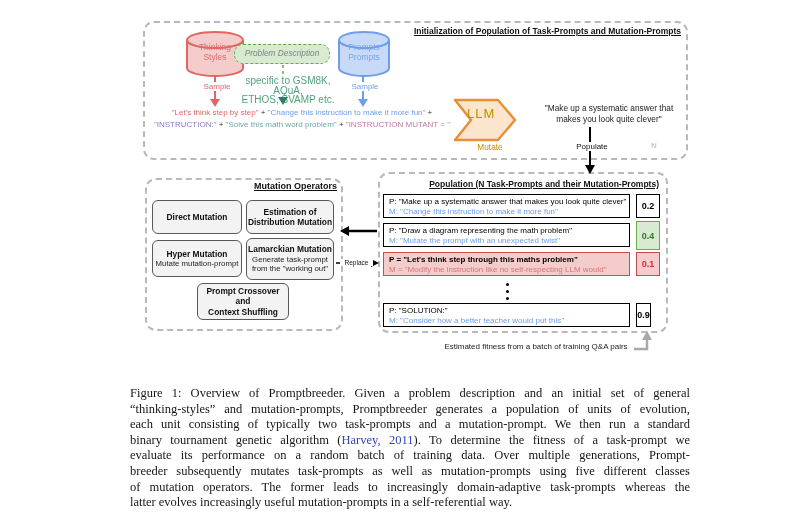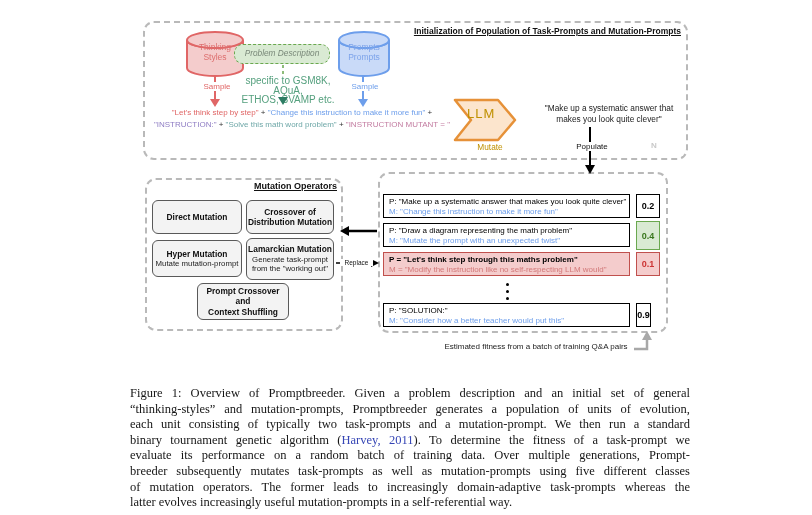--- a/index.html
+++ b/index.html
@@ -116,39 +116,40 @@
   </div>
   <div class="abs samplelabel" style="left:564px;top:142px;width:52px;z-index:3;color:#111;">Populate</div>
   <div class="abs nmark" style="left:651px;top:141px;">N</div>
 
   <div class="abs boxtitle" style="right:475px;top:181px;font-size:9px;">Mutation Operators</div>
 
   <div class="abs opbox" style="left:152px;top:200px;width:90px;height:34px;">
     <span class="b">Direct Mutation</span>
   </div>
   <div class="abs opbox" style="left:246px;top:200px;width:88px;height:34px;">
-    <span class="b">Crossover of</span>
+    <span class="b">Estimation of</span>
     <span class="b">Distribution Mutation</span>
   </div>
   <div class="abs opbox" style="left:152px;top:240px;width:90px;height:37px;">
     <span class="b">Hyper Mutation</span>
     <span class="r">Mutate mutation-prompt</span>
   </div>
   <div class="abs opbox" style="left:246px;top:238px;width:88px;height:42px;">
     <span class="b">Lamarckian Mutation</span>
     <span class="r">Generate task-prompt</span>
     <span class="r">from the "working out"</span>
   </div>
   <div class="abs opbox" style="left:197px;top:283px;width:92px;height:37px;">
     <span class="b">Prompt Crossover</span>
     <span class="b">and</span>
     <span class="b">Context Shuffling</span>
   </div>
   <div class="abs replacelabel" style="left:340px;top:259px;width:33px;z-index:3;">Replace</div>
 
+  <div class="abs boxtitle" style="right:153px;top:179px;">Population (N Task-Prompts and their Mutation-Prompts)</div>
 
   <div class="abs prow" style="left:383px;top:194px;width:247px;height:24px;">
     <span class="p">P: "Make up a systematic answer that makes you look quite clever"</span>
     <span class="m">M: "Change this instruction to make it more fun"</span>
   </div>
   <div class="abs fit" style="left:636px;top:194px;width:24px;height:24px;">0.2</div>
 
   <div class="abs prow" style="left:383px;top:223px;width:247px;height:24px;">
     <span class="p">P: "Draw a diagram representing the math problem"</span>
     <span class="m">M: "Mutate the prompt with an unexpected twist"</span>

